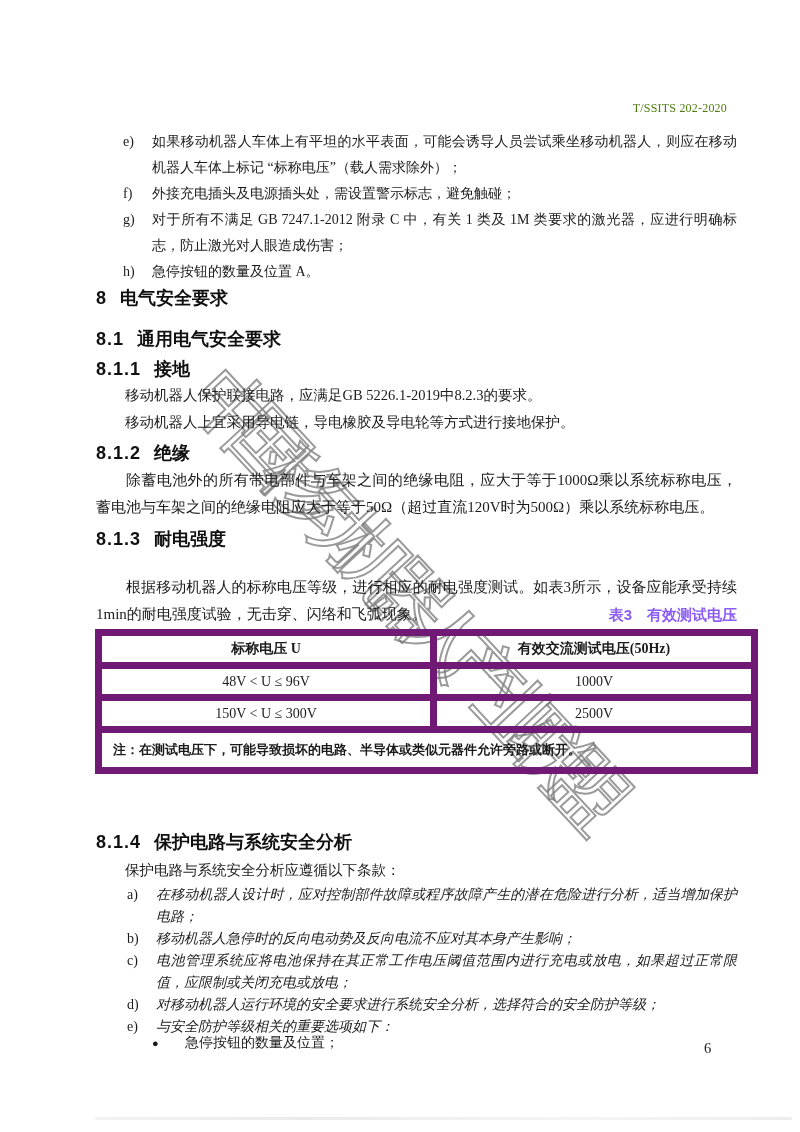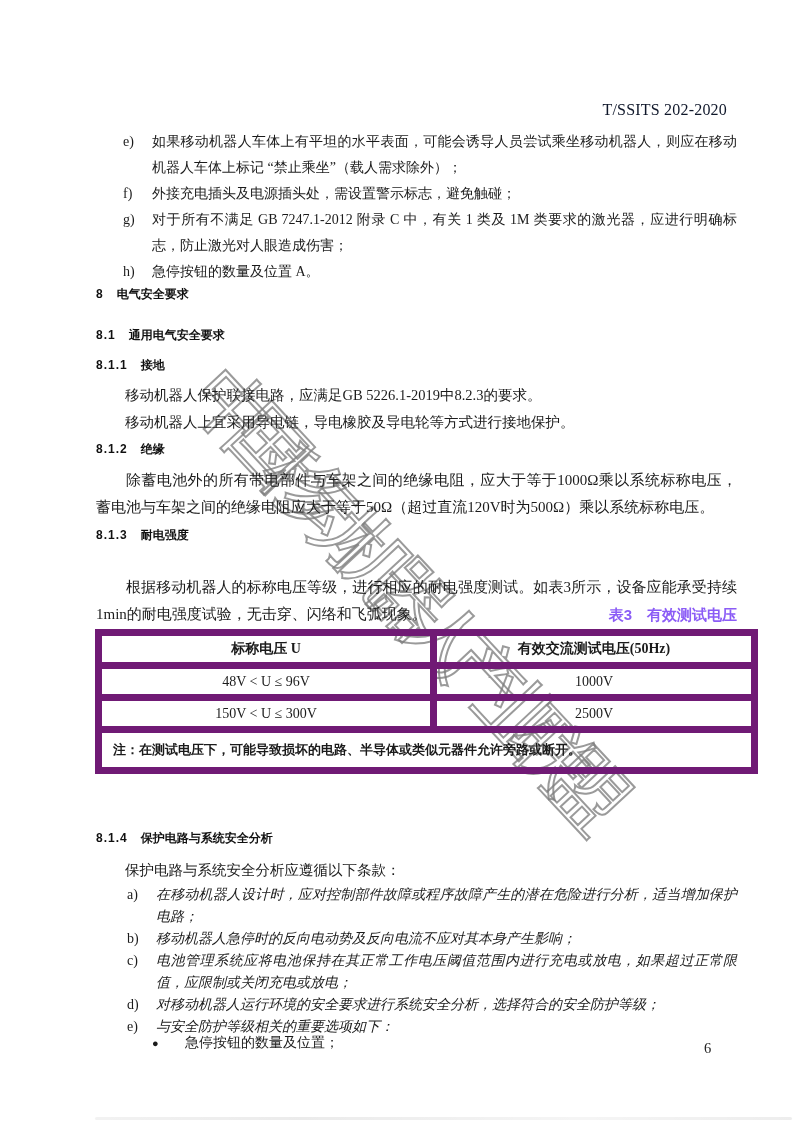--- a/index.html
+++ b/index.html
@@ -24,30 +24,30 @@
     color:transparent;
     -webkit-text-stroke:2px rgba(125,125,125,0.78);
     font-family:"Liberation Serif",serif;
     z-index:0;
     pointer-events:none;
   }
   .layer{z-index:1;}
   
   .doc-header{
     top:101px;right:73px;
-    font-size:16px;
+    font-size:12px;
     letter-spacing:0.2px;
-    color:#0f172a;
+    color:#4d7c0f;
   }
   
   .hd{
     left:96px;
     font-family:"Liberation Sans",sans-serif;
     font-weight:bold;
-    font-size:12px;
+    font-size:18px;
     color:#101010;
     white-space:nowrap;
   }
   .hd .num{margin-right:13px;letter-spacing:1px;}
   
   .hlist{left:123px;width:614px;}
   .hitem{display:flex;align-items:flex-start;}
   .hitem .lbl{flex:0 0 29px;font-size:14px;line-height:26px;}
   .hitem .txt{flex:1;font-size:14px;line-height:26px;text-align:justify;}
   .hlist2 .hitem .lbl{line-height:22px;}
@@ -111,21 +111,21 @@
 </head>
 <body>
 
 <div class="abs wm">中国移动机器人产业联盟</div>
 
 <div class="abs layer doc-header">T/SSITS 202-2020</div>
 
 <div class="abs layer hlist" style="top:129px">
   <div class="hitem">
     <span class="lbl">e)</span>
-    <span class="txt">如果移动机器人车体上有平坦的水平表面，可能会诱导人员尝试乘坐移动机器人，则应在移动机器人车体上标记 “禁止乘坐”（载人需求除外）；</span>
+    <span class="txt">如果移动机器人车体上有平坦的水平表面，可能会诱导人员尝试乘坐移动机器人，则应在移动机器人车体上标记 “标称电压”（载人需求除外）；</span>
   </div>
   <div class="hitem">
     <span class="lbl">f)</span>
     <span class="txt">外接充电插头及电源插头处，需设置警示标志，避免触碰；</span>
   </div>
   <div class="hitem">
     <span class="lbl">g)</span>
     <span class="txt">对于所有不满足 GB 7247.1-2012 附录 C 中，有关 1 类及 1M 类要求的激光器，应进行明确标志，防止激光对人眼造成伤害；</span>
   </div>
   <div class="hitem">

